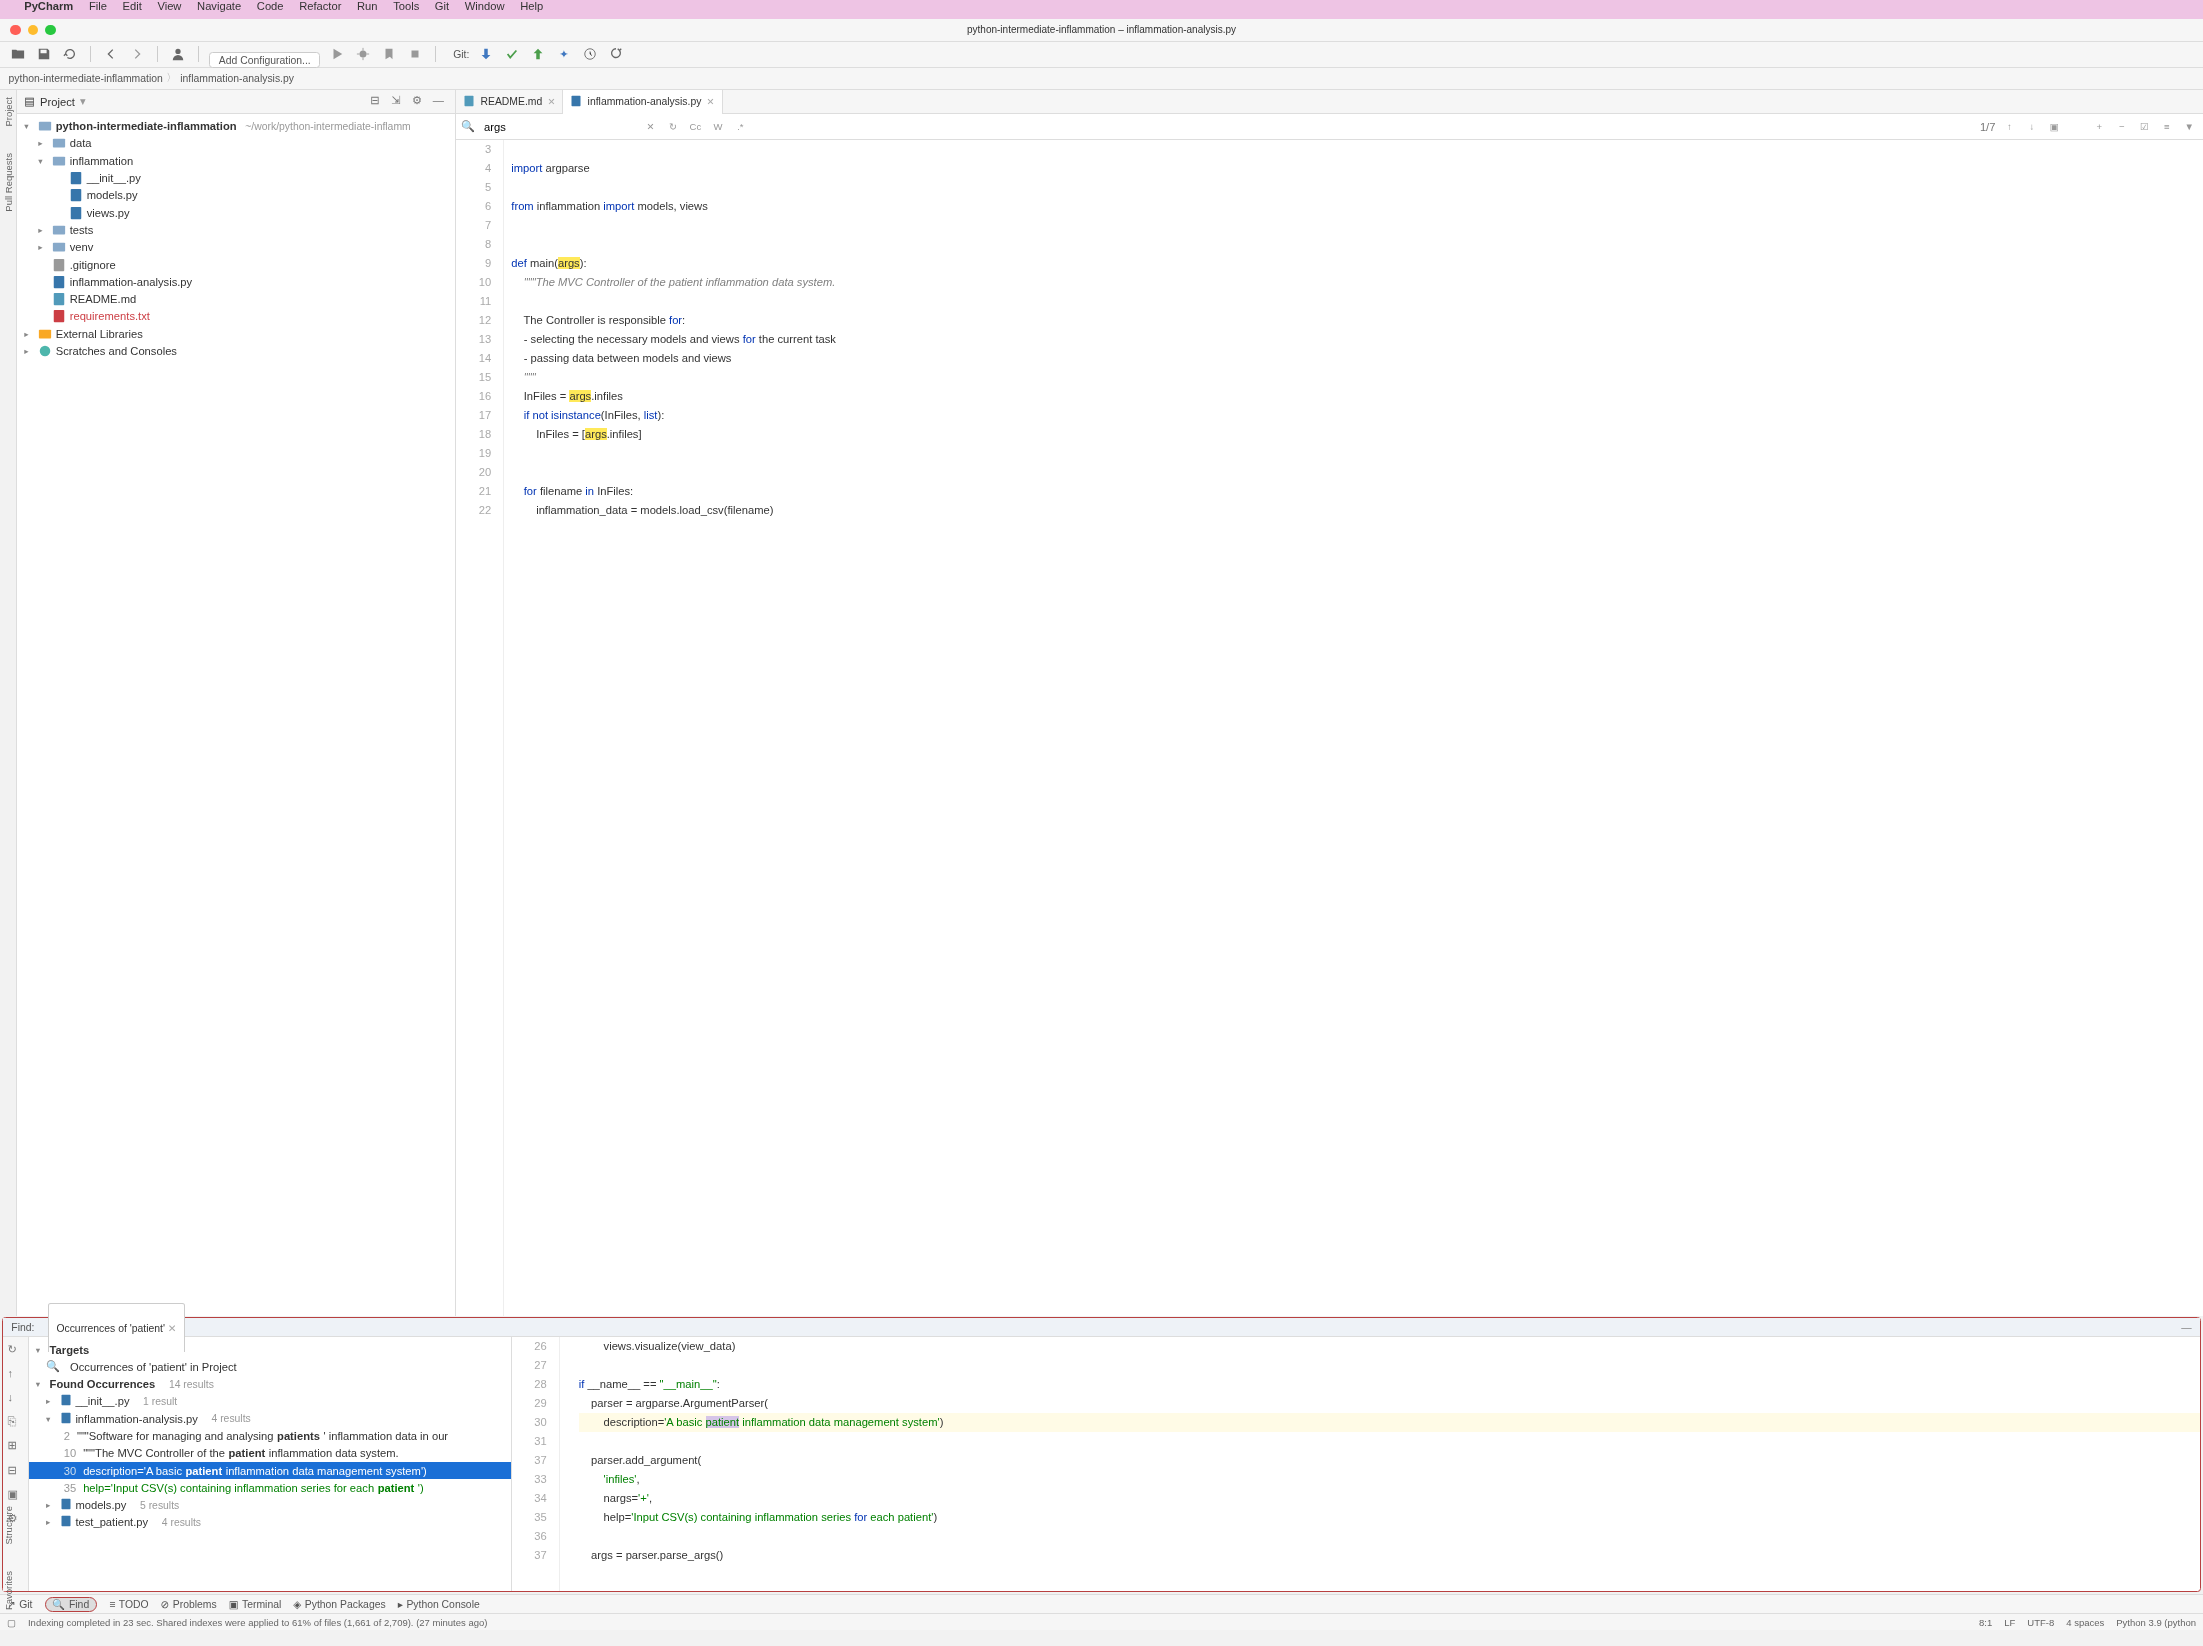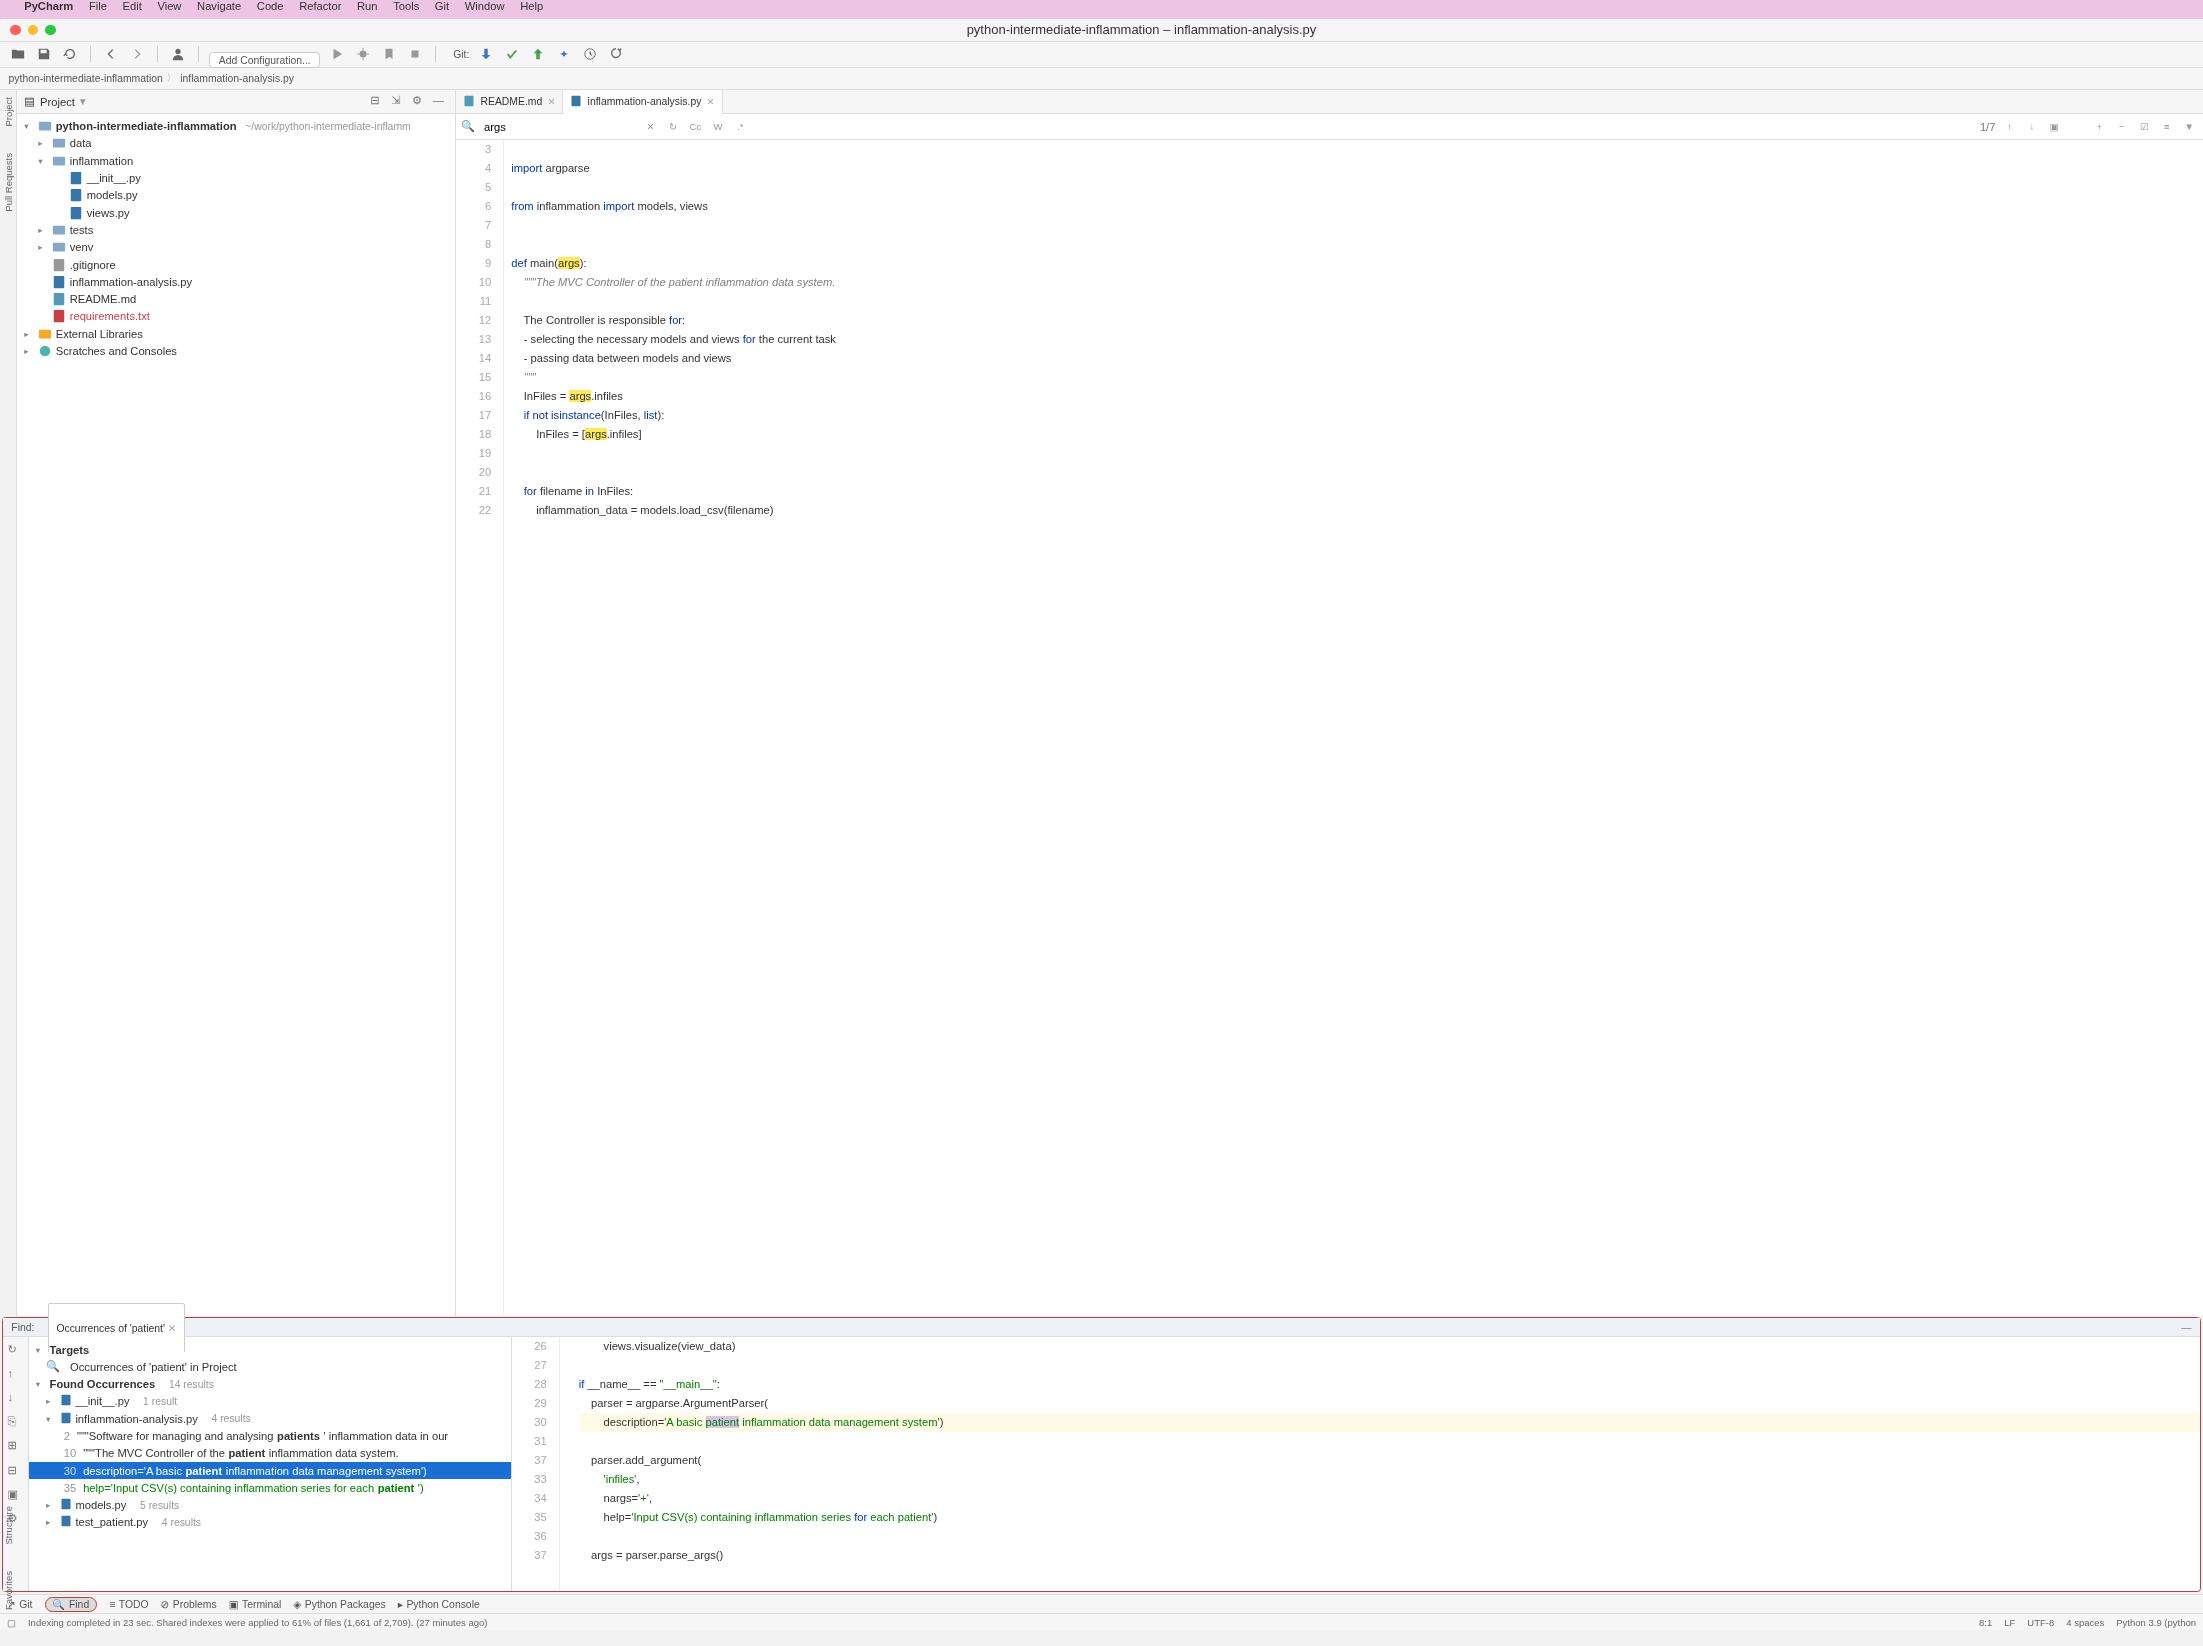--- a/index.html
+++ b/index.html
@@ -4,21 +4,21 @@
 <style>
 * { margin: 0; padding: 0; box-sizing: border-box; font-family: -apple-system, BlinkMacSystemFont, "Segoe UI", sans-serif; }
 body { background: #f2f2f2; font-size: 11.2px; color: #333; overflow: hidden; }
 .menubar { background: #eec4e4; height: 19px; display: flex; align-items: flex-start; padding: 0 8.6px; gap: 15.6px; font-size: 11.2px; }
 .menubar .apple { font-size: 12px; }
 .menubar .appname { font-weight: 600; }
 .titlebar { background: #f6f6f6; height: 22.5px; display: flex; align-items: center; position: relative; border-bottom: 0.9px solid #ddd; }
 .traffic { display: flex; gap: 7px; padding-left: 10.4px; }
 .dot { width: 10.4px; height: 10.4px; border-radius: 50%; }
 .dot.red { background: #ff5f57; } .dot.yellow { background: #febc2e; } .dot.green { background: #28c840; }
-.titlebar .title { position: absolute; left: 50%; transform: translateX(-50%); font-size: 13px; color: #333; margin-left: 40px; }
+.titlebar .title { position: absolute; left: 50%; transform: translateX(-50%); font-size: 10px; color: #333; }
 .toolbar { background: #f6f6f6; height: 26px; display: flex; align-items: center; padding: 0 8.6px; gap: 7px; border-bottom: 0.9px solid #ddd; }
 .tbtn { width: 19px; height: 19px; display: flex; align-items: center; justify-content: center; color: #666; cursor: pointer; border-radius: 2.6px; }
 .tbtn svg { width: 14px; height: 14px; }
 .tsep { width: 0.9px; height: 15.6px; background: #ccc; margin: 0 3.5px; }
 .addconf { border: 0.9px solid #ccc; border-radius: 3.5px; padding: 1.7px 8.6px; font-size: 10.4px; color: #555; background: #fff; margin-top: 12px; }
 .gitlabel { font-size: 10.4px; color: #555; margin-left: 7px; }
 .breadcrumb { background: #f6f6f6; height: 22.5px; display: flex; align-items: center; padding: 0 8.6px; font-size: 10.4px; color: #555; border-bottom: 0.9px solid #ddd; gap: 3.5px; }
 .breadcrumb .sep { color: #aaa; }
 .main { display: flex; height: calc(100vh - 19px - 22.5px - 26px - 22.5px - 294px - 19px - 17.3px); }
 .leftrail { width: 17.3px; background: #f2f2f2; border-right: 0.9px solid #ddd; display: flex; flex-direction: column; align-items: center; padding-top: 7px; gap: 26px; }

